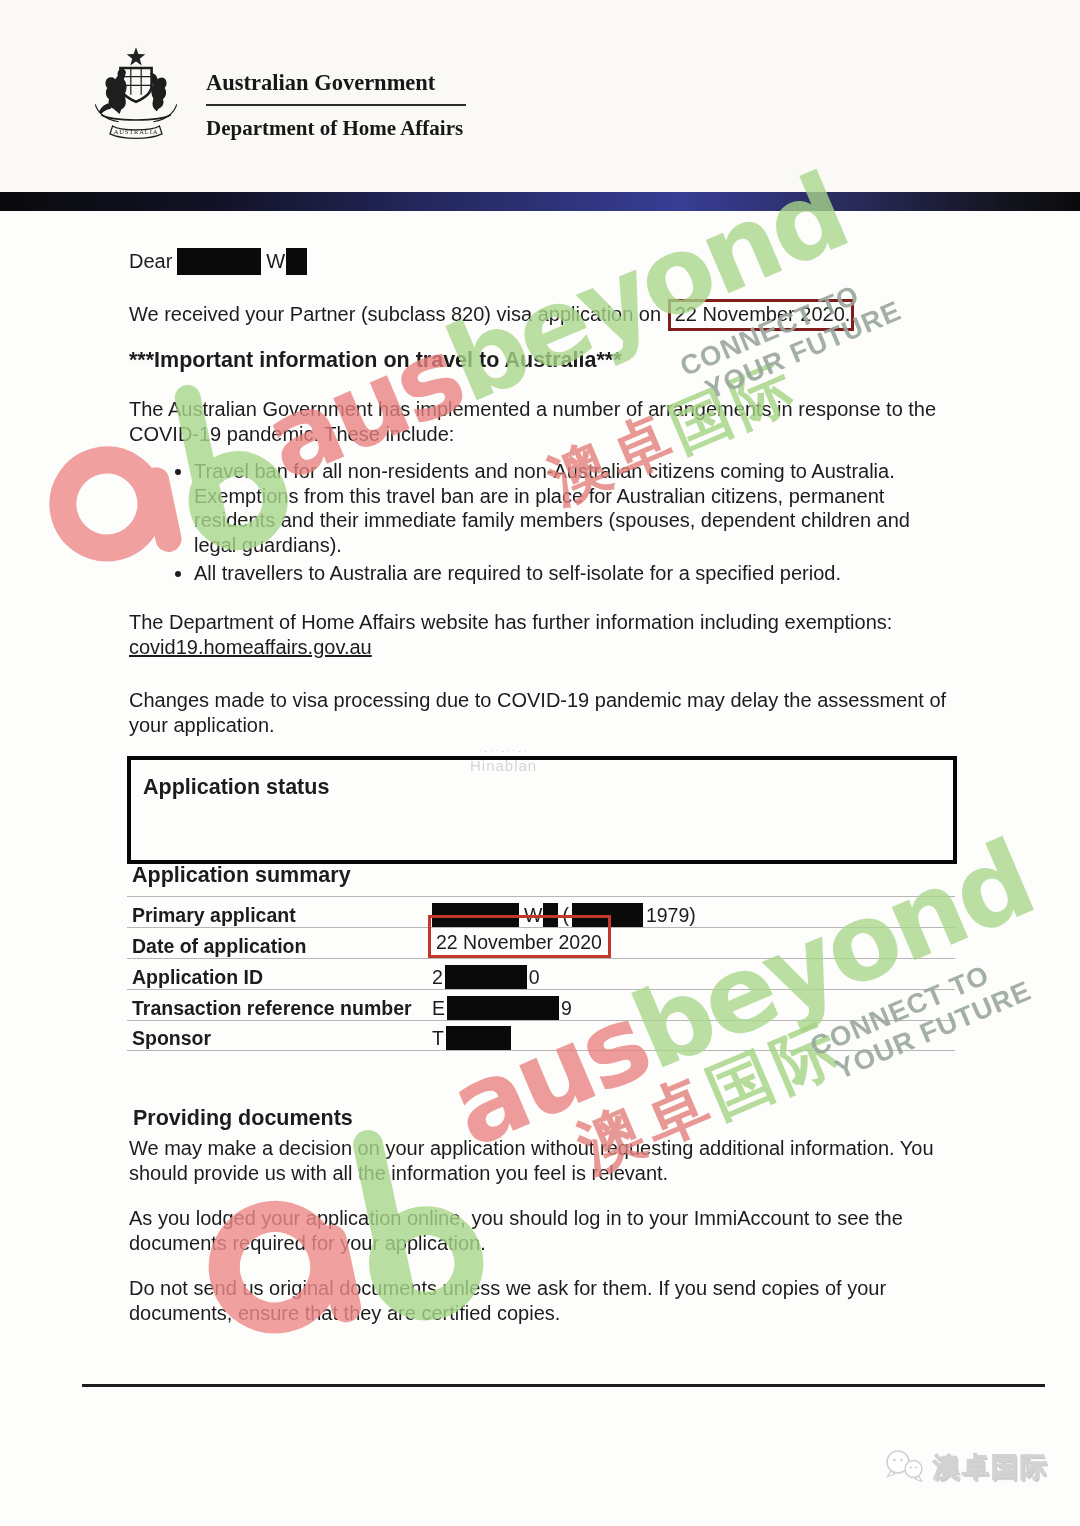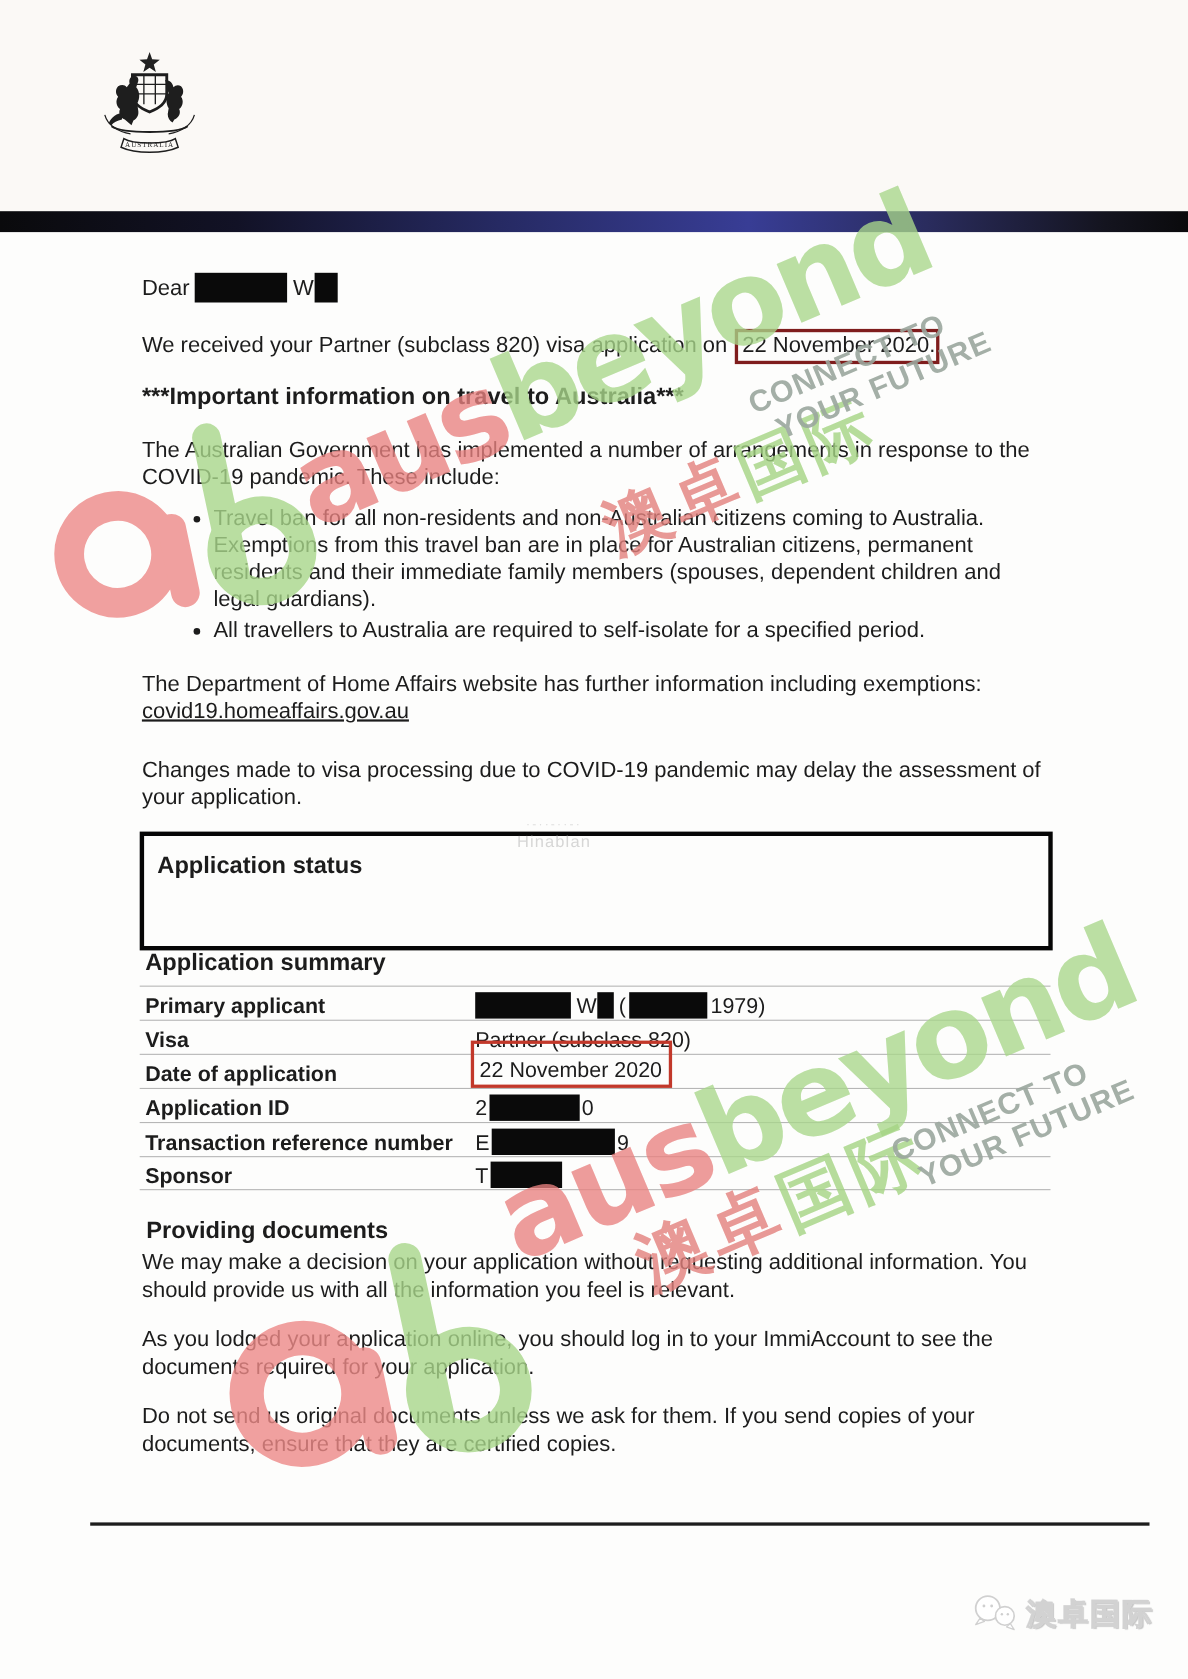--- a/index.html
+++ b/index.html
@@ -86,20 +86,25 @@
     <path d="M42 26 h36 v20 c0 10 -8 15 -18 19 c-10 -4 -18 -9 -18 -19 Z" fill="none" stroke="#1e1e1e" stroke-width="3"></path>
     <path d="M42 36 h36 M42 46 h36 M54 26 v31 M66 26 v31" stroke="#1e1e1e" stroke-width="1.4" fill="none"></path>
     <path d="M34 73 c-5 -2 -7 -7 -5 -11 c-4 -3 -5 -9 -2 -13 c-3 -3 -3 -8 0 -11 c3 -2 7 -2 9 1 l3 -4 c-1 -4 1 -8 5 -8 c3 0 5 3 4 6 l-2 6 c4 5 4 12 1 17 l1 7 c1 5 -1 9 -5 11 l-2 5 Z" fill="#1e1e1e"></path>
     <path d="M17 77 c3 -7 9 -11 15 -11 l-1 7 c-5 1 -9 3 -11 6 Z" fill="#1e1e1e"></path>
     <path d="M86 73 c5 -2 7 -7 5 -11 c4 -3 5 -9 2 -13 c3 -3 3 -8 0 -11 c-3 -2 -6 -1 -8 1 c-1 -5 -5 -8 -9 -7 c2 2 3 5 2 8 l2 5 c-3 5 -3 11 0 16 l-1 6 c0 4 2 7 5 9 Z" fill="#1e1e1e"></path>
     <path d="M20 80 c12 8 68 8 80 0" stroke="#1e1e1e" stroke-width="2" fill="none"></path>
     <path d="M13 68 c3 11 14 18 27 20 M107 68 c-3 11 -14 18 -27 20" stroke="#1e1e1e" stroke-width="1.3" fill="none"></path>
     <path d="M33 93 c9 6 45 6 54 0 l3 9 c-15 7 -45 7 -60 0 Z" fill="none" stroke="#1e1e1e" stroke-width="1.5"></path>
     <text x="60" y="102" text-anchor="middle" font-size="7.5" font-family="Liberation Serif,serif" fill="#1e1e1e" letter-spacing="1">AUSTRALIA</text>
   </svg>
+  <div class="head-text">
+    <div class="gov-title">Australian Government</div>
+    <div class="head-rule"></div>
+    <div class="dept-title">Department of Home Affairs</div>
+  </div>
 </div>
 
 <div class="abs topbar"></div>
 
 <p class="abs para body-text" style="top:248px;margin:0">
   <span>Dear</span><span class="redact" style="width:84px"></span><span>W</span><span class="redact" style="width:21px;margin-left:1px"></span>
 </p>
 
 <p class="abs para body-text" style="top:299px;margin:0">
   <span>We received your Partner (subclass 820) visa application on </span><span class="hl-red"><span>22 November 2020.</span></span>
@@ -134,24 +139,20 @@
 <div class="abs status-box">
   <div class="h1">Application status</div>
 </div>
 
 <h2 class="abs h1" style="left:132px;top:862px;margin:0">Application summary</h2>
 
 <div class="abs stable">
   <div class="srow">
     <span class="slabel">Primary applicant</span>
     <span class="sval"><span class="redact sm" style="width:87px;margin-left:0"></span><span>W</span><span class="redact sm" style="width:15px;margin:0 4px 0 1px"></span><span>(</span><span class="redact sm" style="width:71px;margin:0 3px"></span><span>1979)</span></span>
-  </div>
-  <div class="srow">
-    <span class="slabel">Visa</span>
-    <span class="sval">Partner (subclass 820)</span>
   </div>
   <div class="srow">
     <span class="slabel">Date of application</span>
     <span class="sval"><span class="hl-red-sm"><span>22 November 2020</span></span></span>
   </div>
   <div class="srow">
     <span class="slabel">Application ID</span>
     <span class="sval"><span>2</span><span class="redact sm" style="width:82px;margin:0 2px"></span><span>0</span></span>
   </div>
   <div class="srow">

